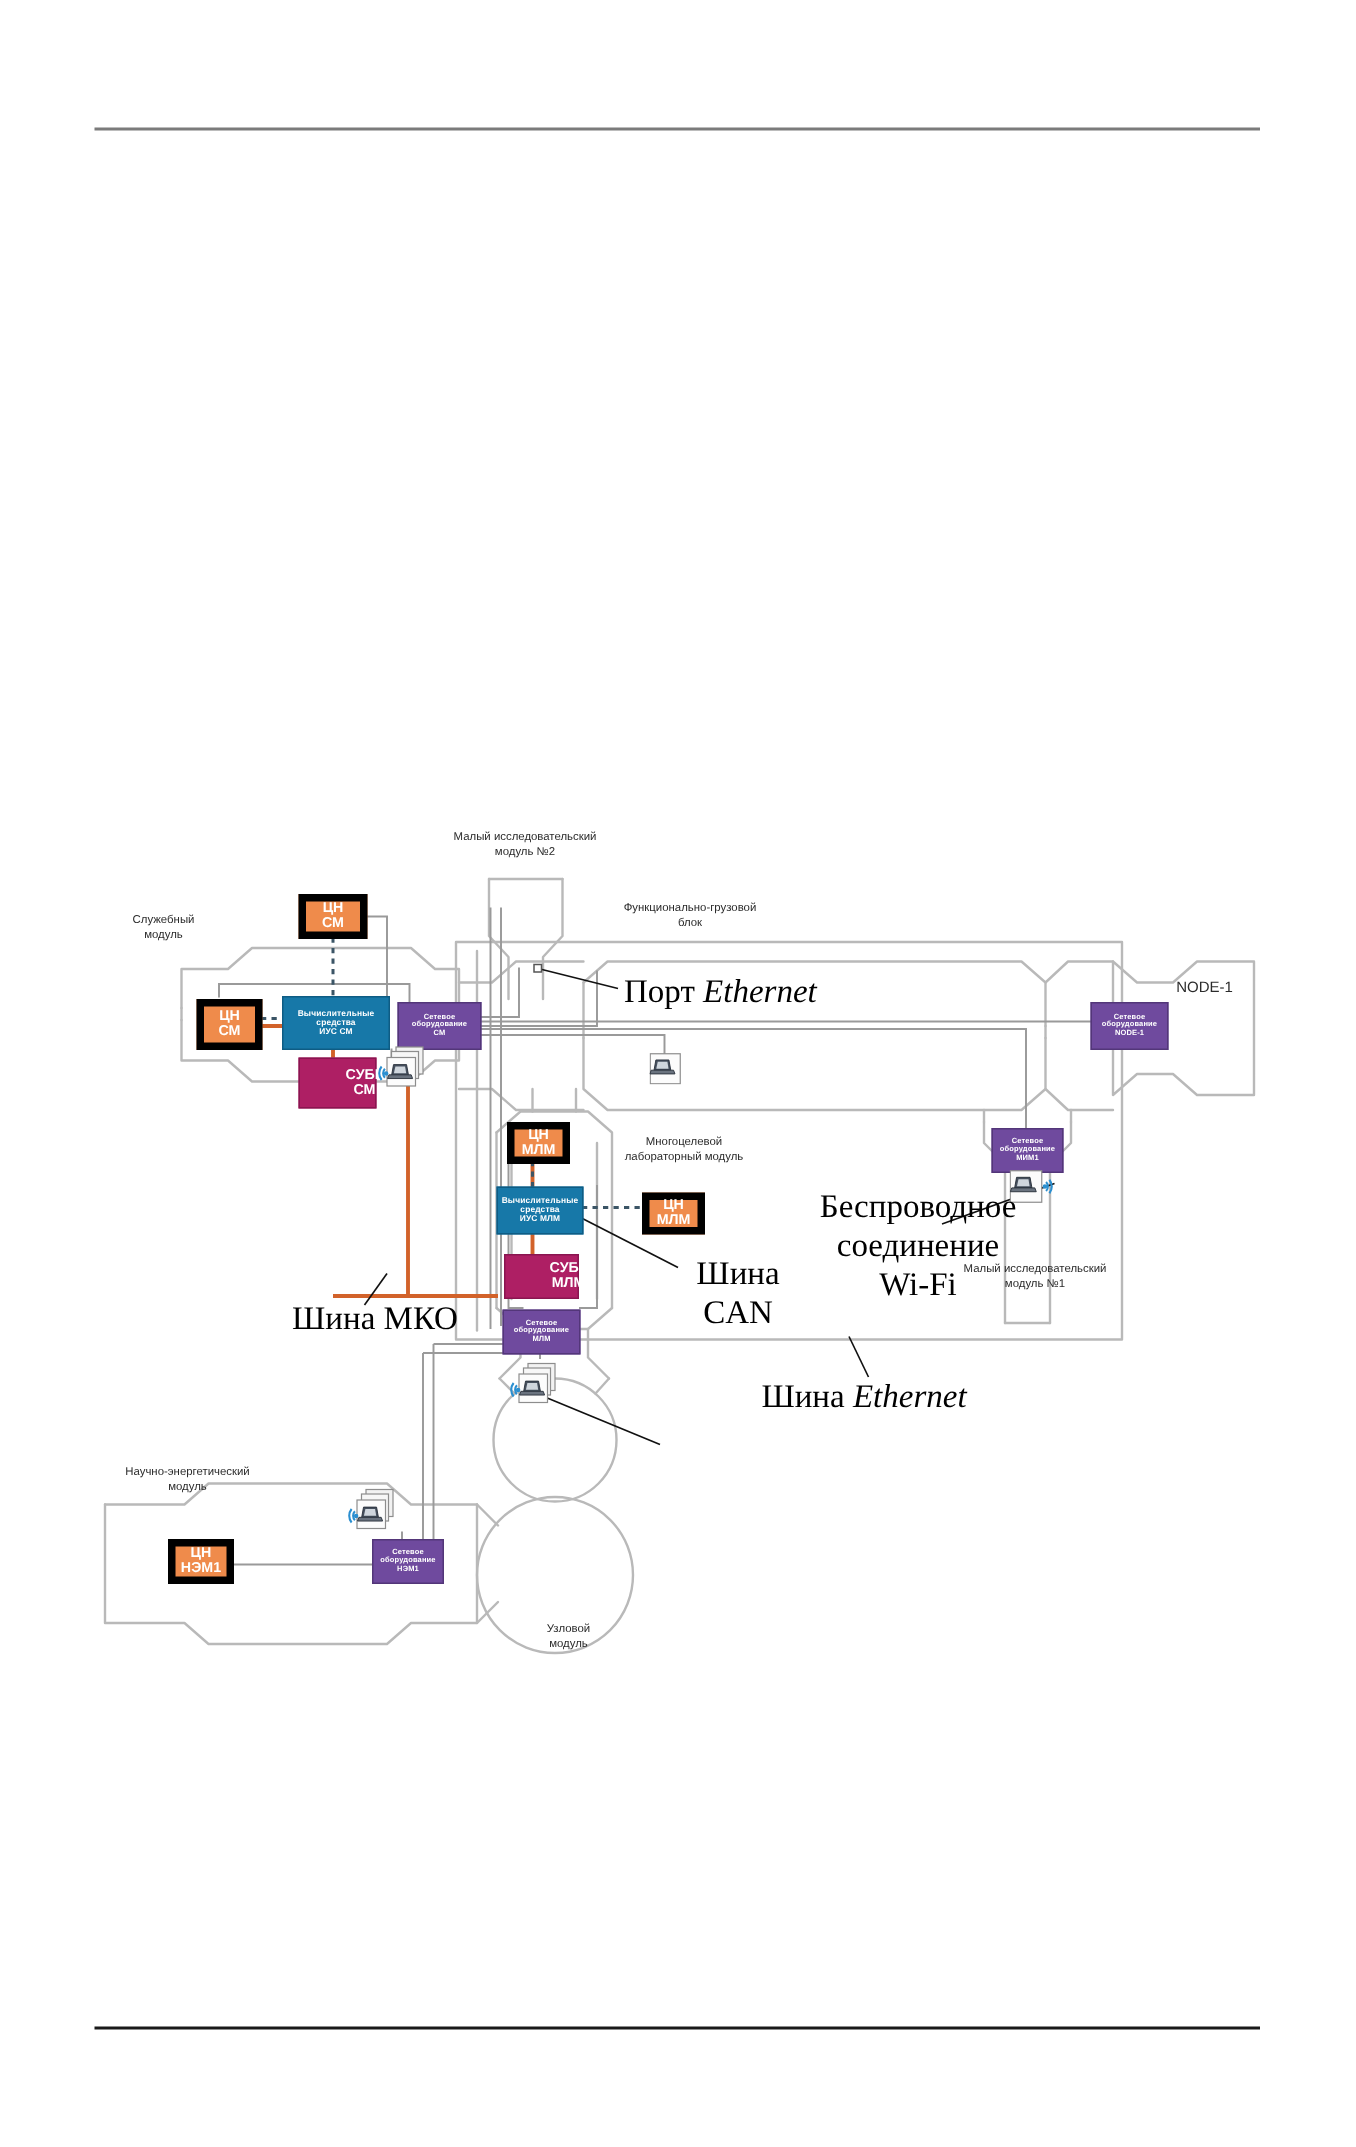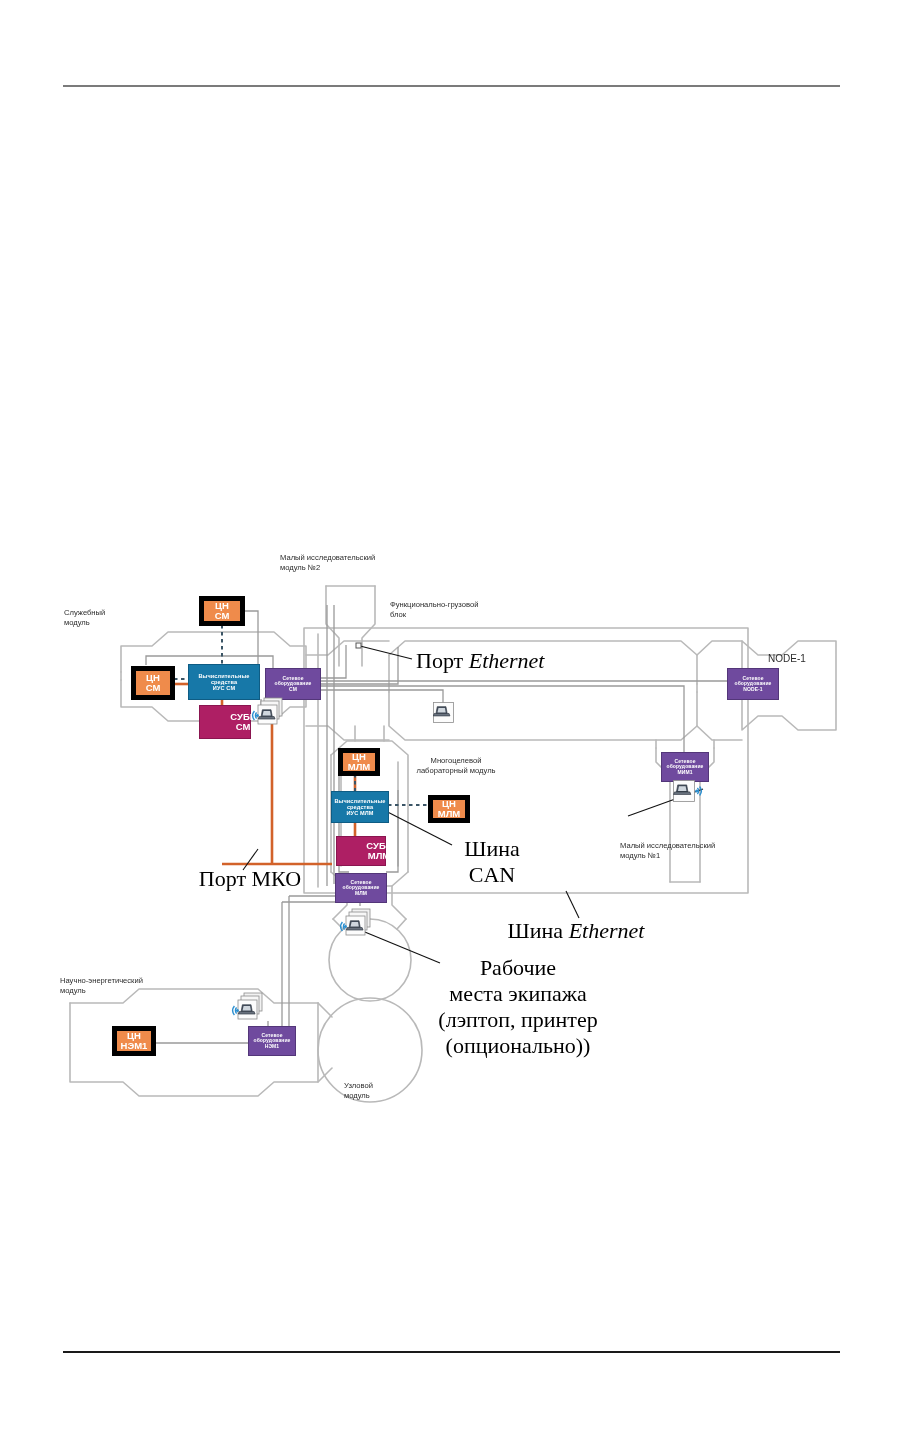--- a/index.html
+++ b/index.html
@@ -29,21 +29,21 @@
   .cn:before,.cn:after{content:"";position:absolute;box-sizing:border-box;
       background:#ef8b4b;border:1px solid #c55a18;z-index:-1;}
   .cn:before{left:3px;top:-3px;width:100%;height:100%;}
   .cn:after{left:6px;top:-6px;width:100%;height:100%;}
 
   .comp{background:#1778a8;border:1px solid #0e5c84;font-size:5.6px;font-weight:600;letter-spacing:.1px;}
   .subk{background:#ae1f64;border:1px solid #8a1550;font-size:9.5px;font-weight:600;padding-left:36px;}
   .net{background:#6f4a9e;border:1px solid #533679;font-size:5px;font-weight:600;letter-spacing:.1px;}
 
   
-  .mcap{position:absolute;color:#2b2b2b;font-size:7.6px;line-height:1.35;text-align:left;}
+  .mcap{position:absolute;color:#2b2b2b;font-size:7.6px;line-height:1.35;text-align:center;}
 
   
   .ann{position:absolute;font-family:"Liberation Serif", serif;color:#000;
        font-size:22px;line-height:1.18;text-align:center;}
   .ann i{font-style:italic;}
 
   .iconbox{position:absolute;}
 </style>
 </head>
 <body>
@@ -326,23 +326,23 @@
         <g fill="none" stroke="#2b8fd0" stroke-width="1.4">
           <path d="M5.6 15.5 a4.4 4.4 0 0 0 0 6"></path>
           <path d="M3.4 14 a7.2 7.2 0 0 0 0 9"></path>
         </g>
         <circle cx="6.4" cy="18.6" r="1.5" fill="#2b8fd0"></circle>
       </svg>
     </div>
 
     <div class="ann" style="left:416px;top:648px;width:180px;text-align:left;">Порт <i>Ethernet</i></div>
 
+    <div class="ann" style="left:500px;top:791px;width:224px;">Беспроводное<br>соединение<br>Wi-Fi</div>
 
     <div class="ann" style="left:452px;top:836px;width:80px;">Шина<br>CAN</div>
 
-    <div class="ann" style="left:185px;top:866px;width:130px;">Порт МКО</div>
+    <div class="ann" style="left:185px;top:866px;width:130px;">Шина МКО</div>
 
     <div class="ann" style="left:486px;top:918px;width:180px;">Шина <i>Ethernet</i></div>
 
-    <div class="ann" style="left:420px;top:955px;width:196px;">Рабочие<br>места экипажа<br>(лэптоп, принтер<br>(опционально))</div>
 
   </div>
 </div>
 
 </body></html>

